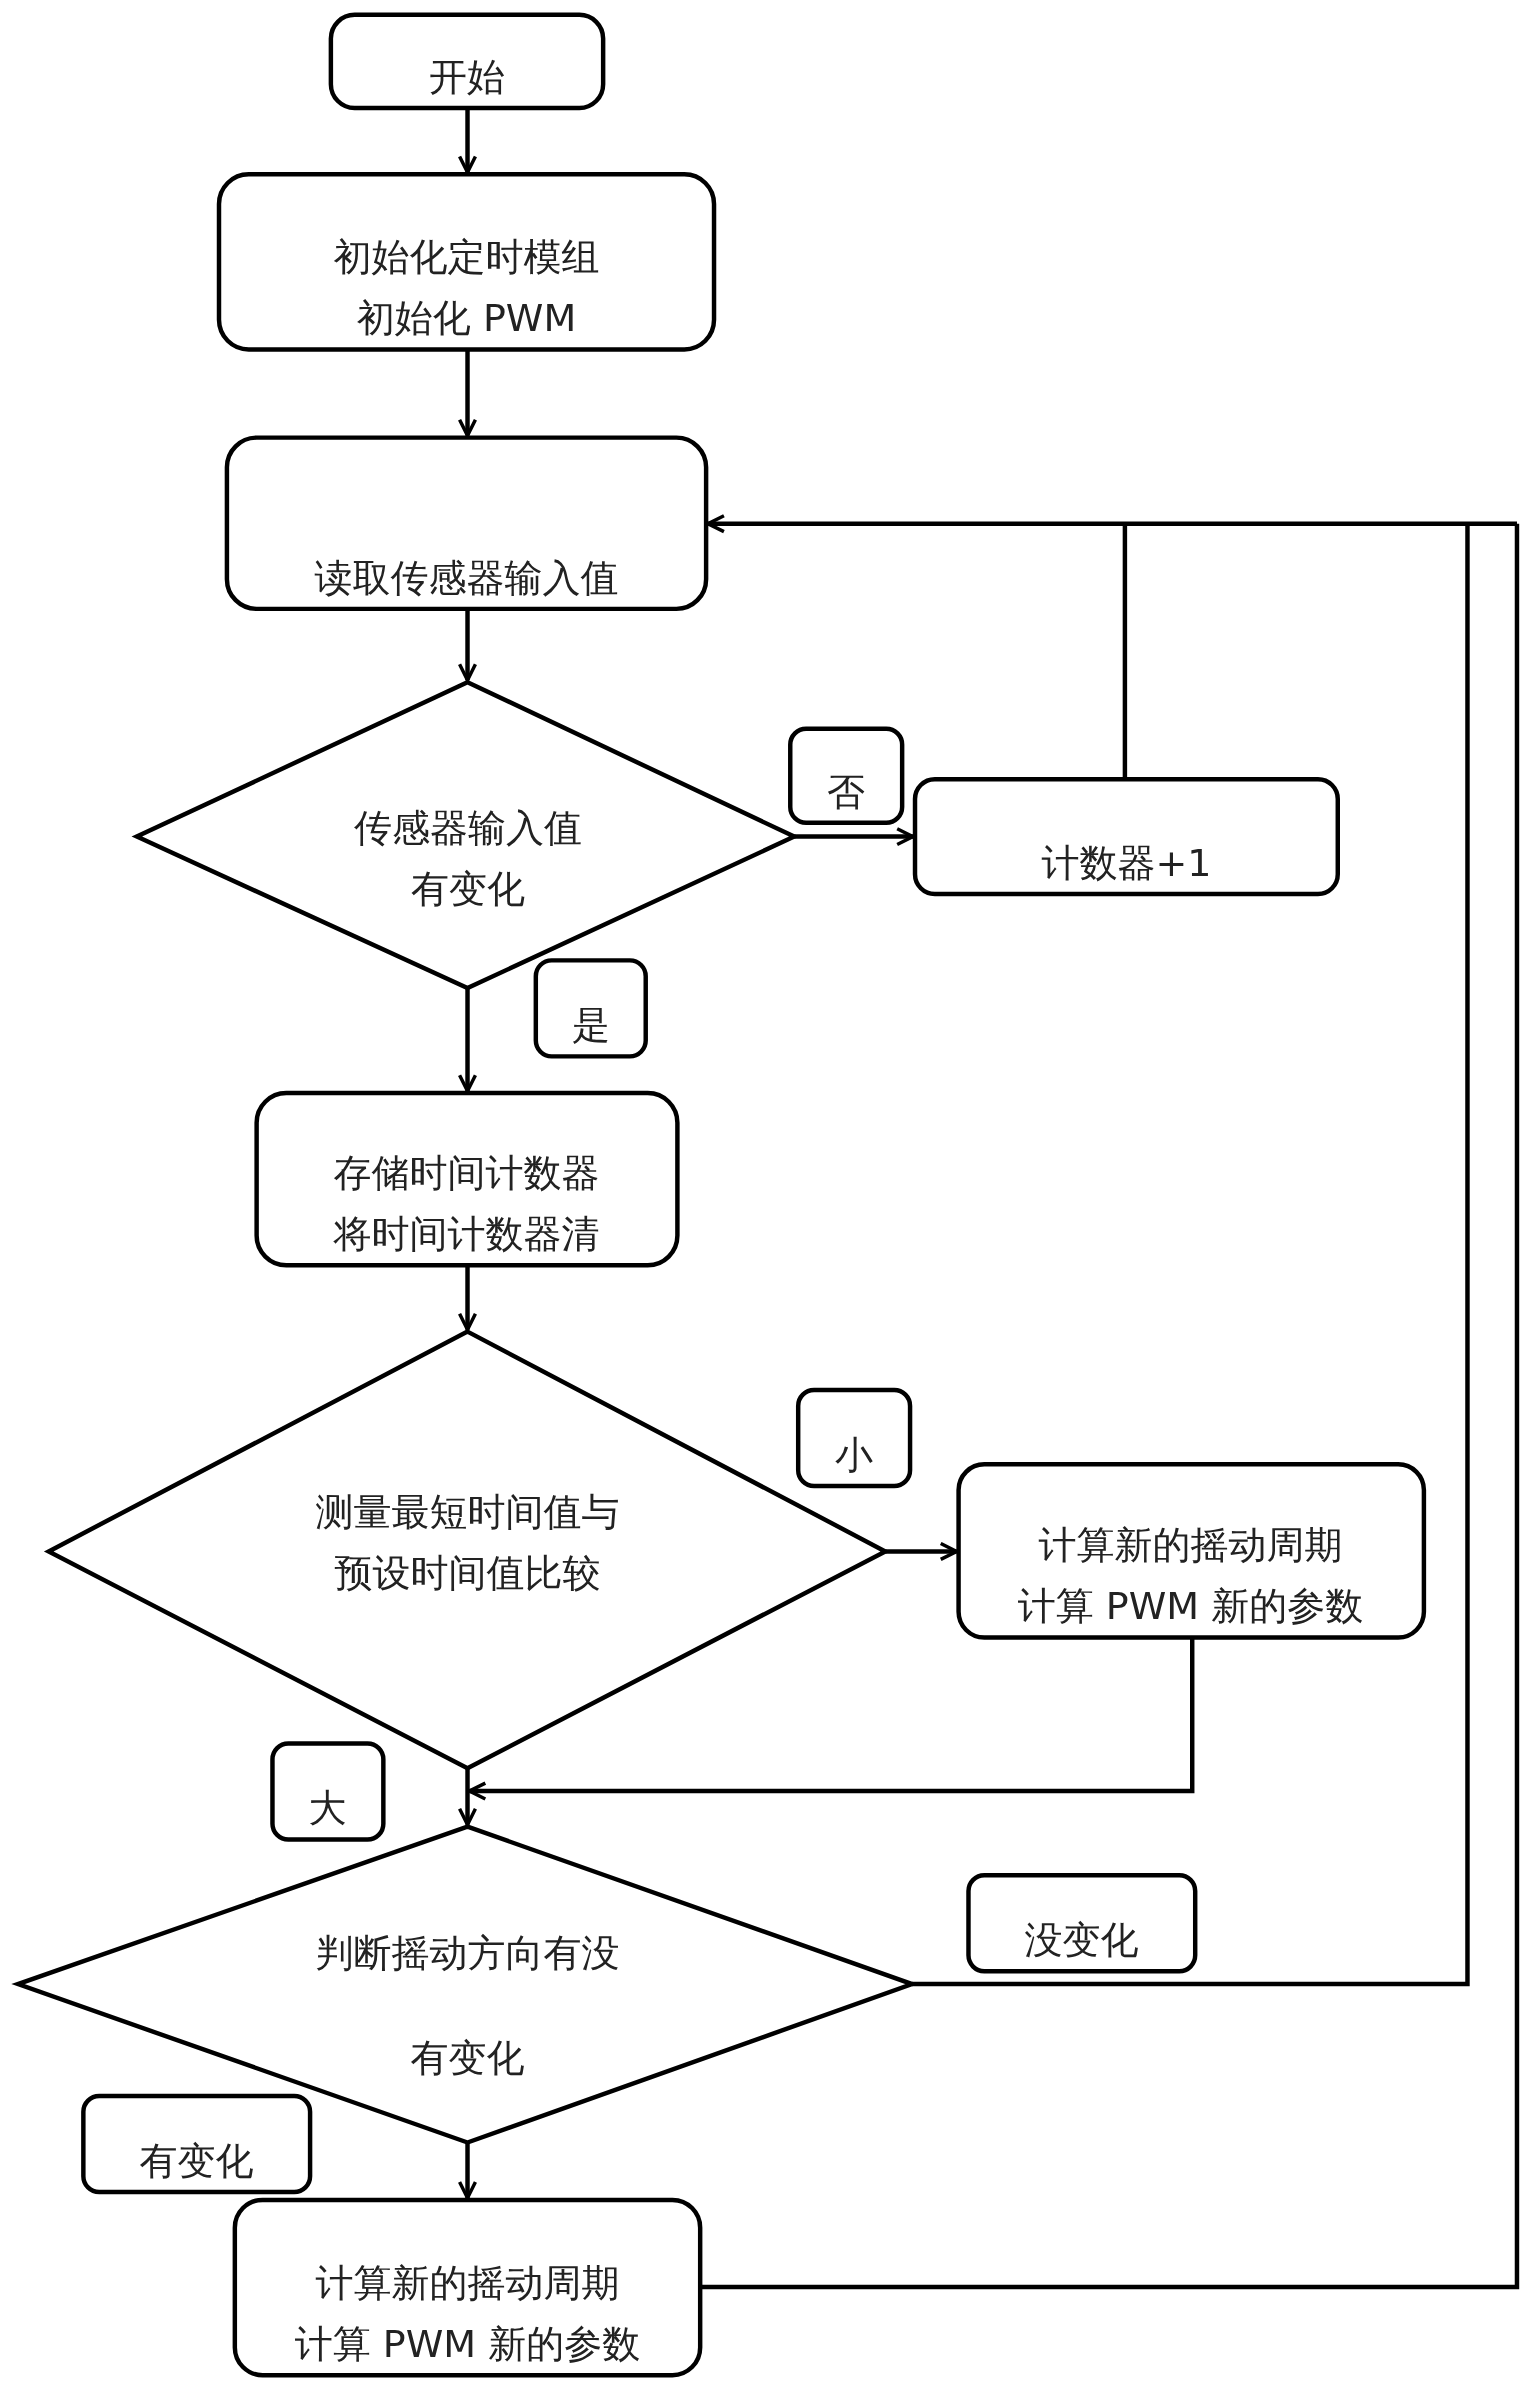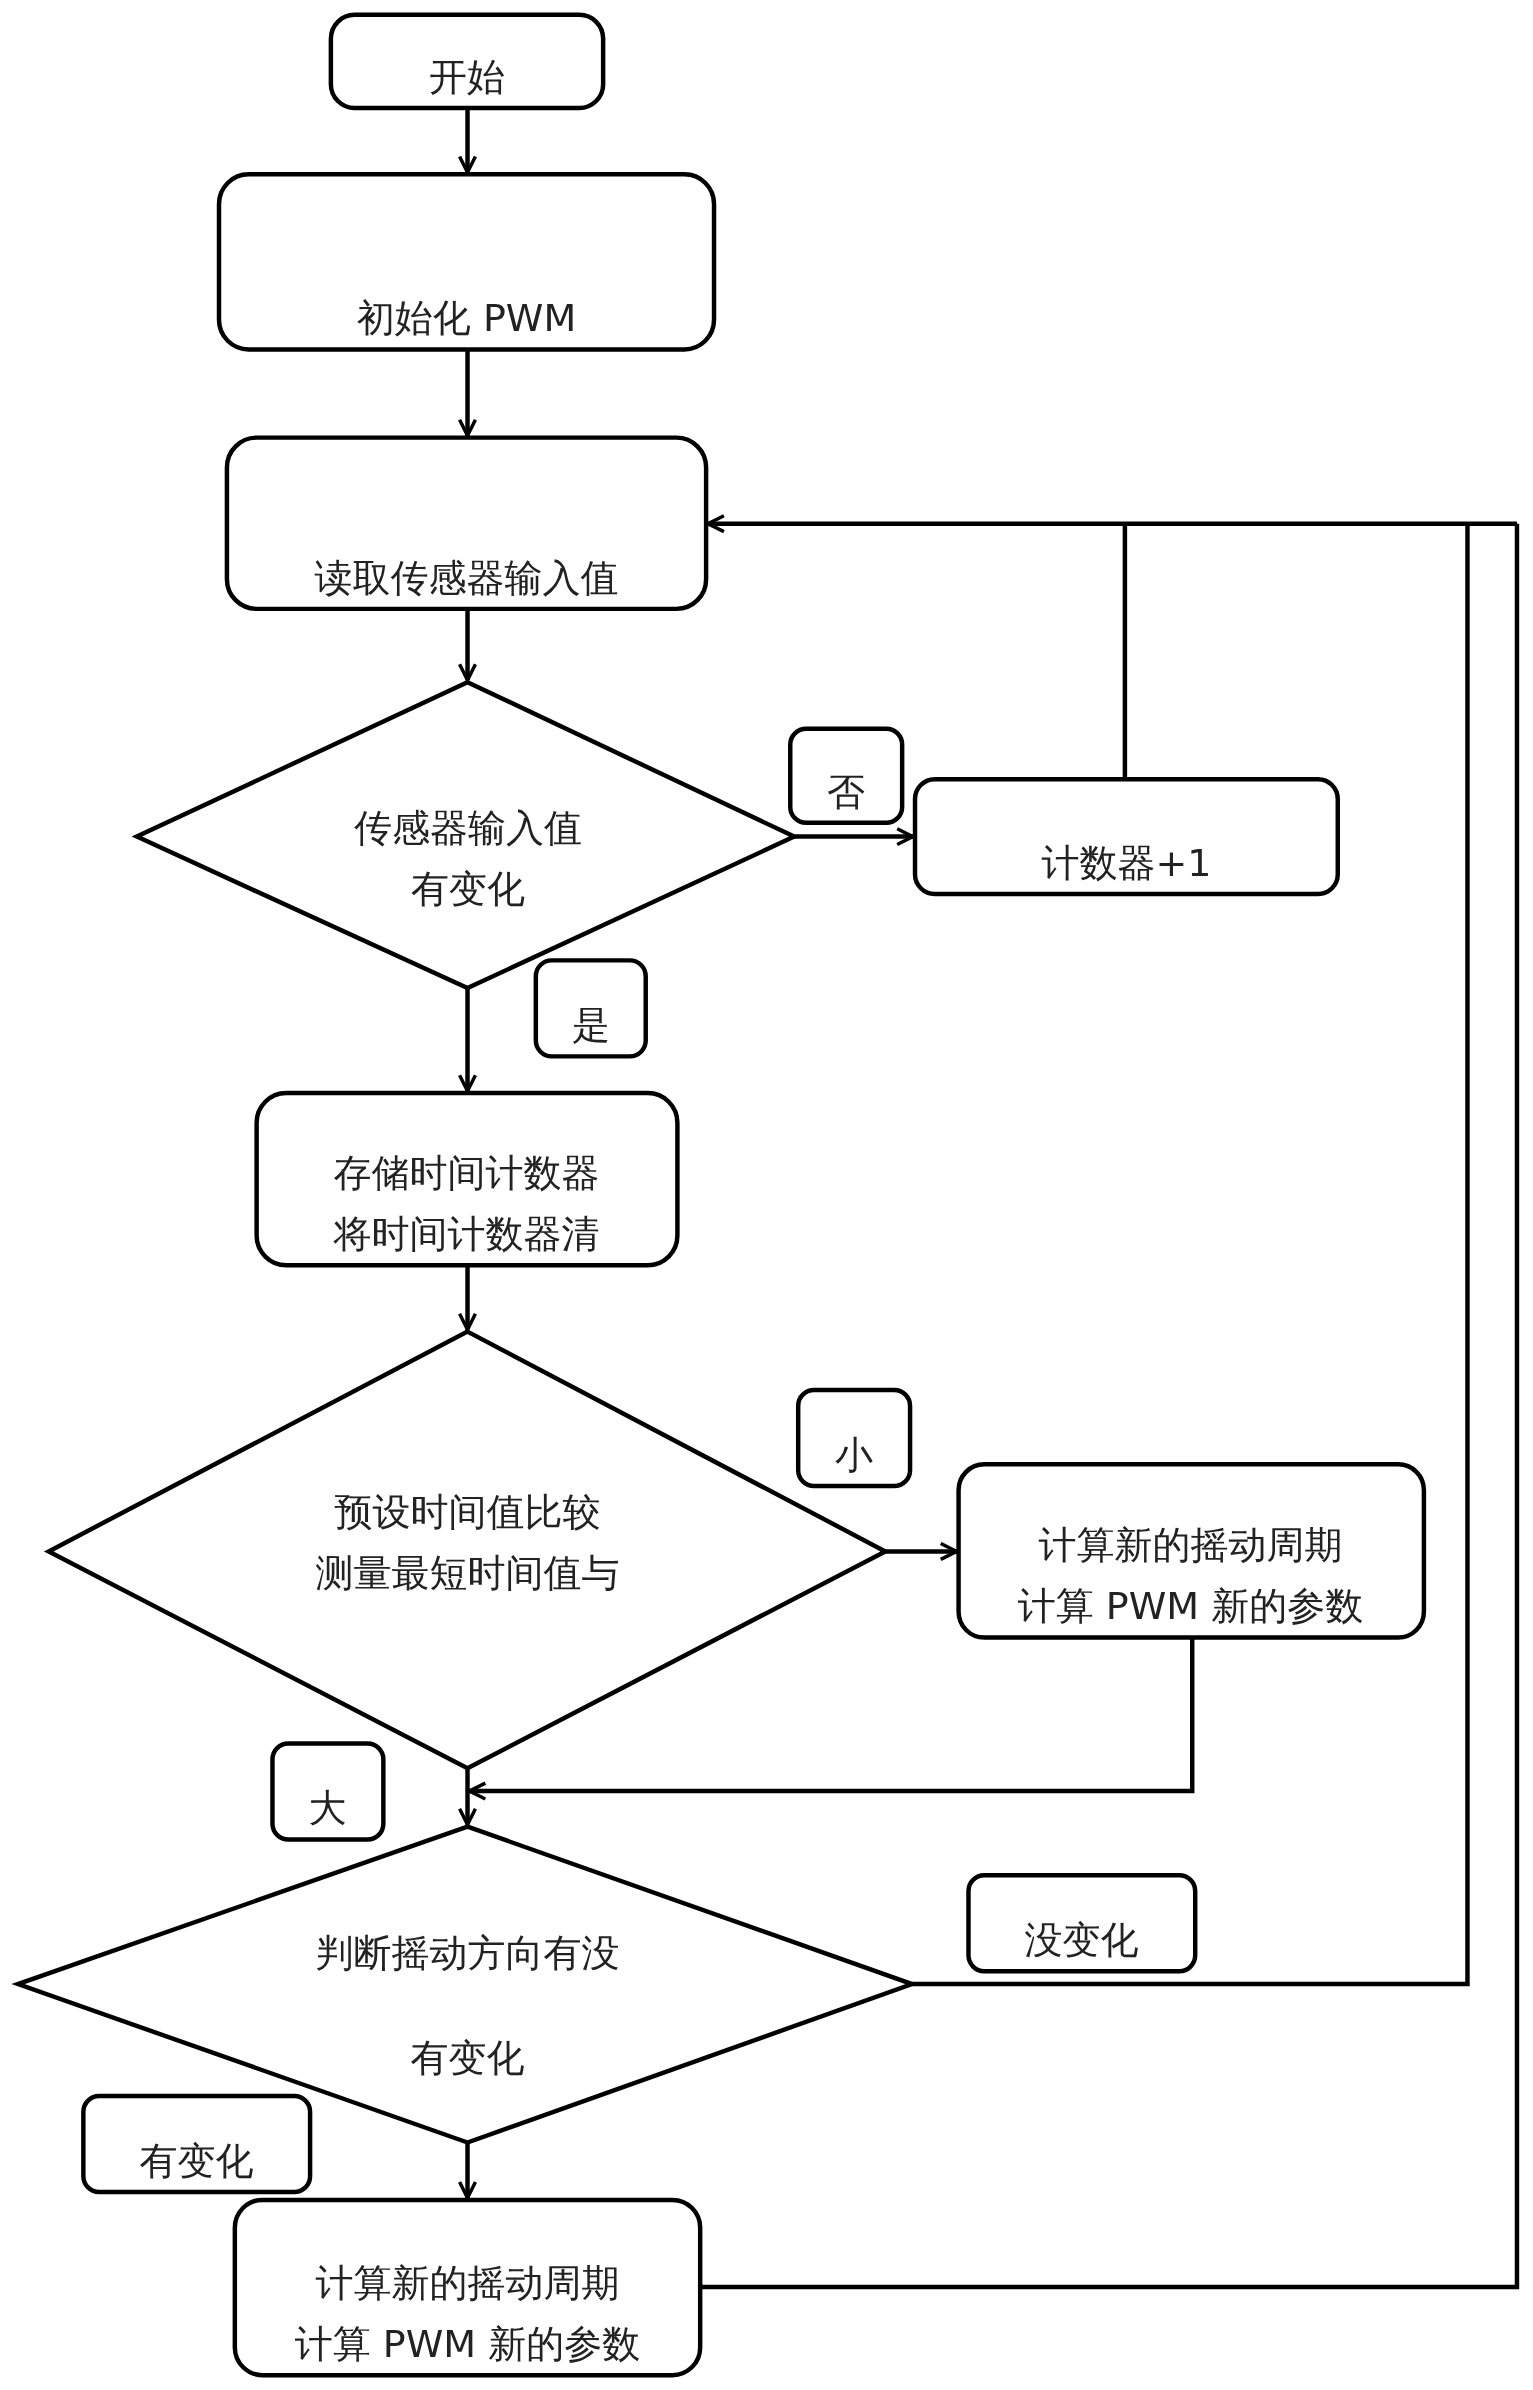--- a/index.html
+++ b/index.html
@@ -59,39 +59,40 @@
     <polyline points="921,2004 1482,2004 1482,529"></polyline>
     <polyline points="707,2310 1532,2310 1532,529"></polyline>
     <line x1="1532" y1="529" x2="715" y2="529" marker-end="url(#arrow)"></line>
   </g>
 </svg>
 
 <div class="txt" style="left:331px;top:15px;width:272px;height:93px;">
   <span>开始</span>
 </div>
 <div class="txt" style="left:219px;top:174px;width:495px;height:175px;">
+  <span>初始化定时模组</span>
   <span>初始化 PWM</span>
 </div>
 <div class="txt" style="left:227px;top:438px;width:479px;height:171px;">
   <span>读取传感器输入值</span>
 </div>
 <div class="txt" style="left:248px;top:752px;width:440px;height:168px;">
   <span>传感器输入值</span>
   <span>有变化</span>
 </div>
 <div class="txt" style="left:915px;top:779px;width:423px;height:115px;">
   <span>计数器+1</span>
 </div>
 <div class="txt" style="left:256px;top:1093px;width:421px;height:172px;">
   <span>存储时间计数器</span>
   <span>将时间计数器清</span>
 </div>
 <div class="txt" style="left:220px;top:1436px;width:495px;height:168px;">
+  <span>测量最短时间值与</span>
   <span>预设时间值比较</span>
-  <span>测量最短时间值与</span>
 </div>
 <div class="txt" style="left:958px;top:1464px;width:465px;height:173px;">
   <span>计算新的摇动周期</span>
   <span>计算 PWM 新的参数</span>
 </div>
 <div class="txt" style="left:220px;top:1921px;width:495px;height:168px;gap:44px;">
   <span>判断摇动方向有没</span>
   <span>有变化</span>
 </div>
 <div class="txt" style="left:235px;top:2200px;width:465px;height:175px;">

